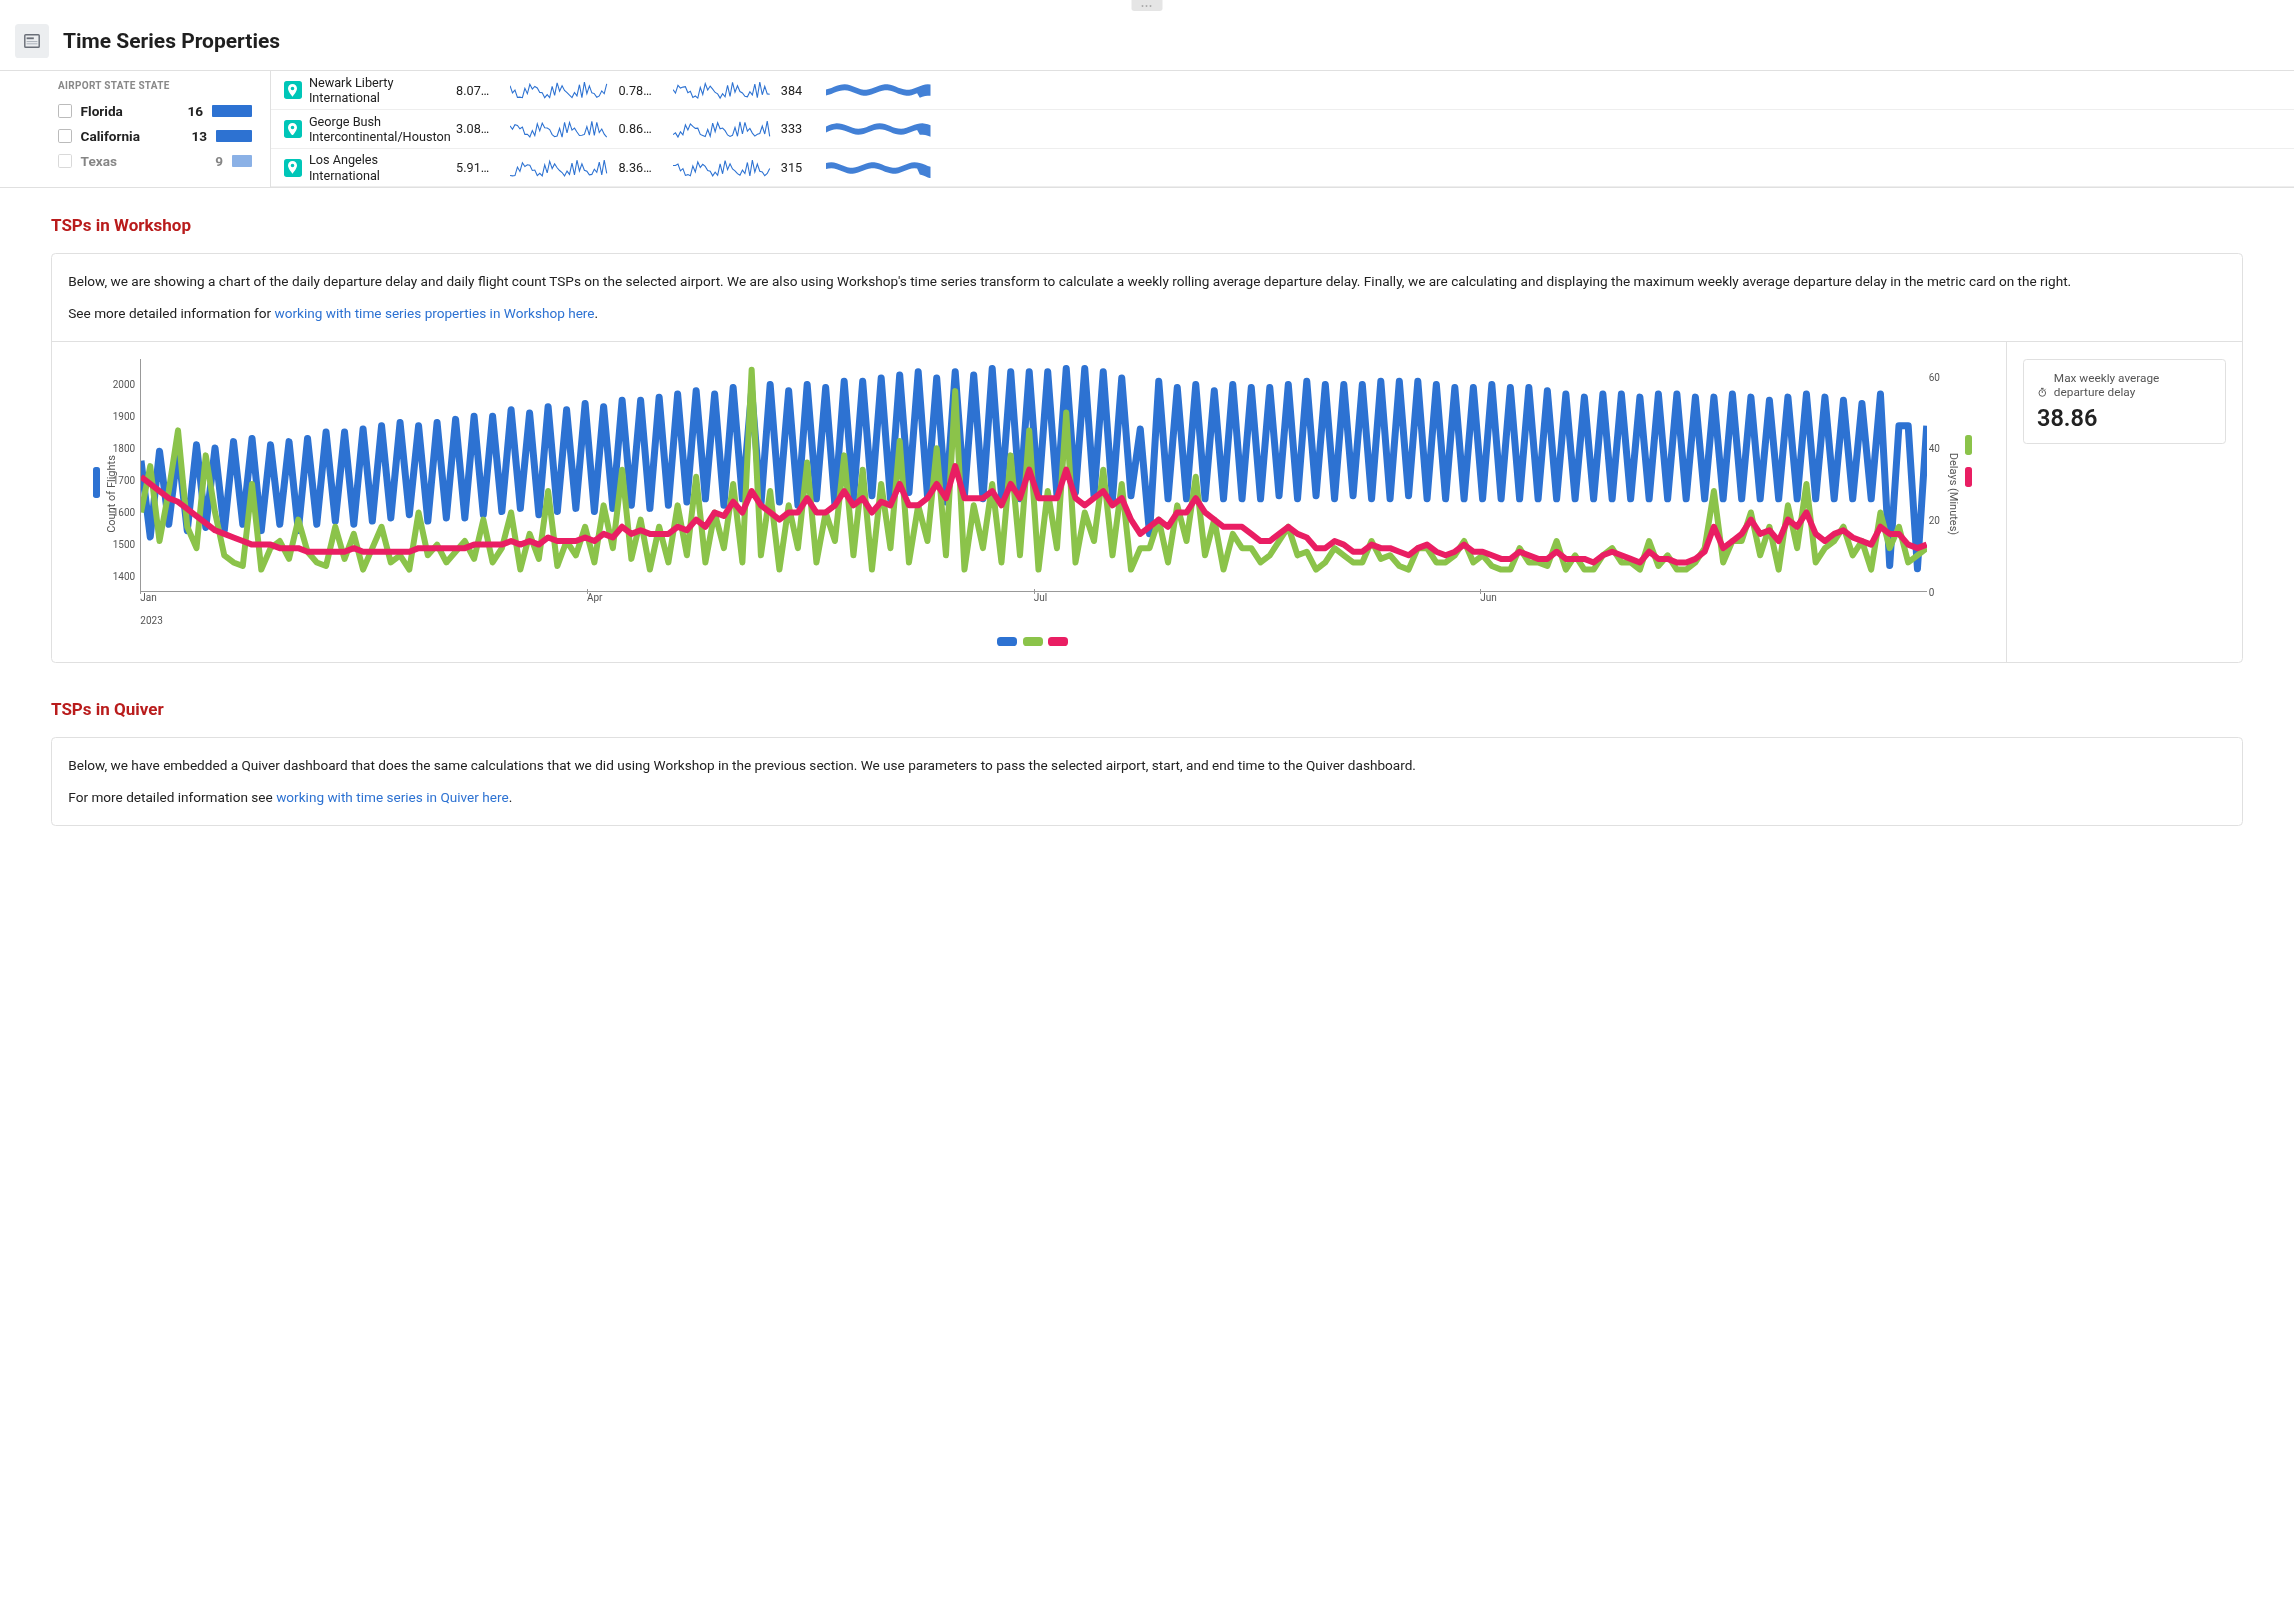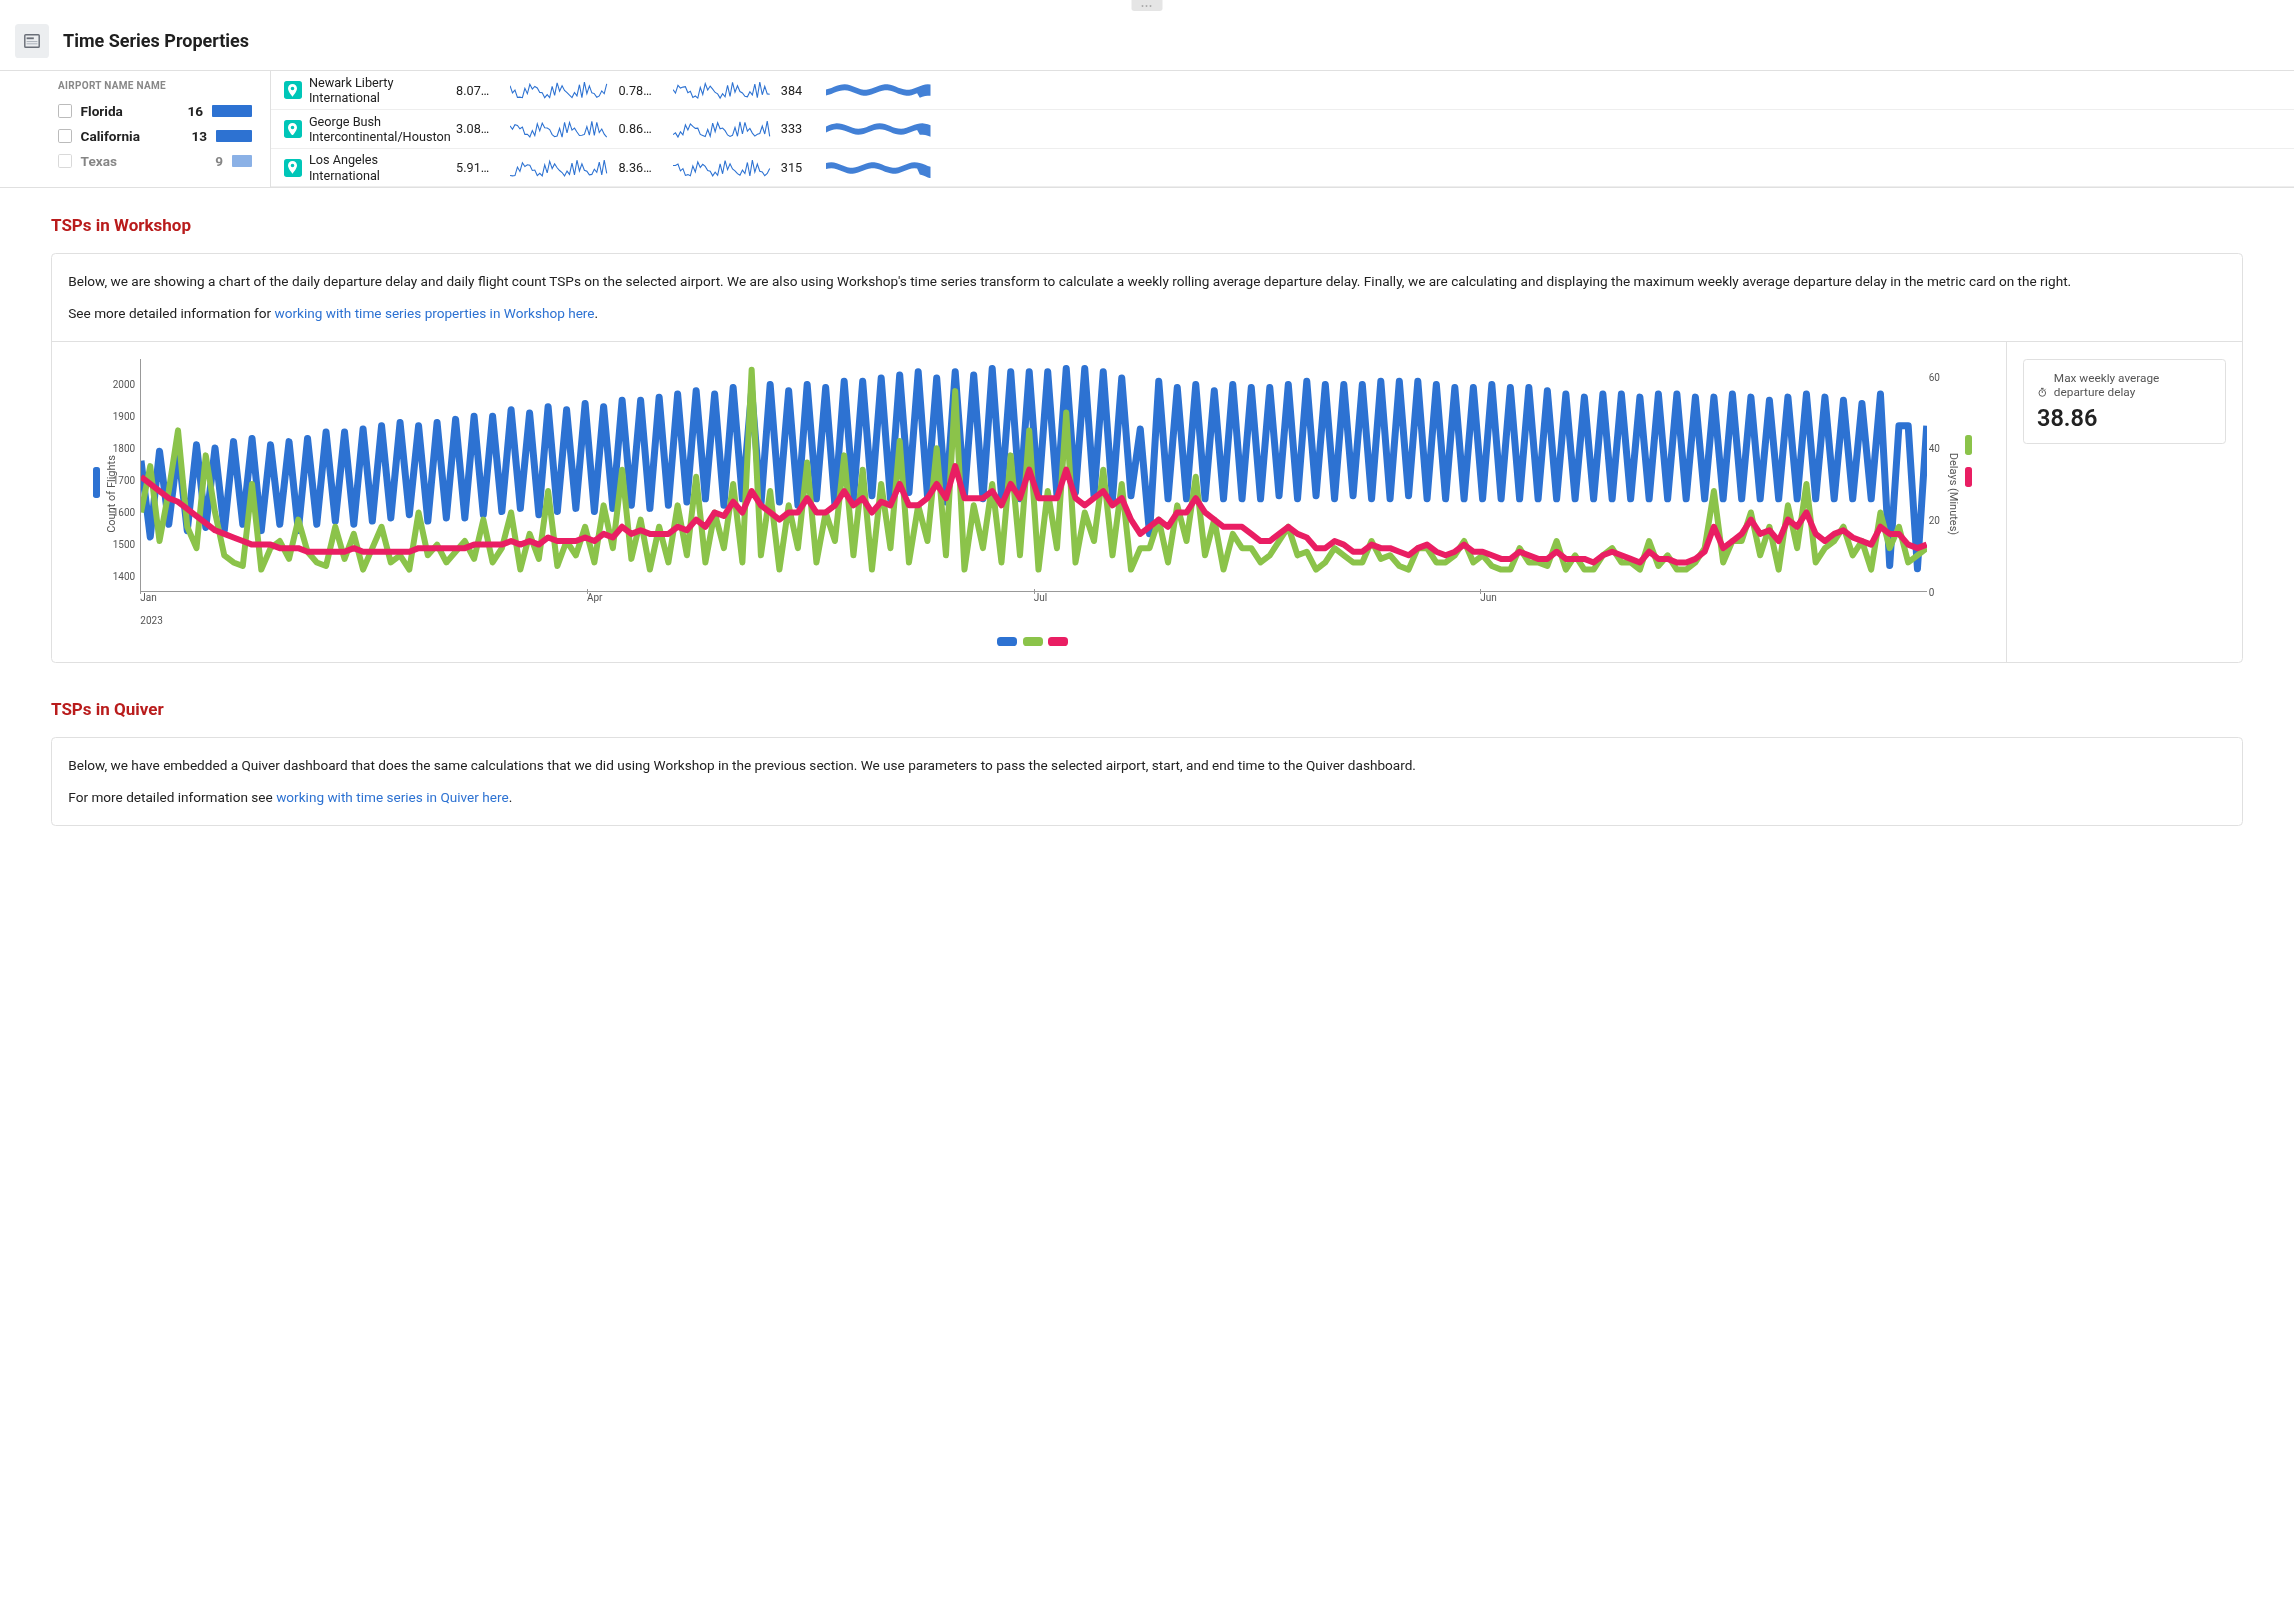--- a/index.html
+++ b/index.html
@@ -1,21 +1,21 @@
 <!DOCTYPE html>
 <html style="font-size:14.5px"><head>
   <meta charset="utf-8">
   <style>
     * { margin: 0; padding: 0; box-sizing: border-box; }
     body { font-family: -apple-system, BlinkMacSystemFont, "Segoe UI", Roboto, Helvetica, Arial, sans-serif; background: #fff; color: #1a1a1a; font-size: 12.7px; }
     .top-handle { height: 11px; position: relative; }
     .top-handle-grip { position: absolute; left: 50%; transform: translateX(-50%); width: 31px; height: 11px; background: #e5e5e5; border-radius: 0 0 2.7px 2.7px; display:flex; align-items:center; justify-content:center; color:#aaa; font-size:9px; letter-spacing:0.9px;}
     .header { display: flex; align-items: center; padding: 12.7px 22px 12.7px 14.5px; gap: 14.5px; border-bottom: 0.9px solid #e0e0e0; }
     .header-icon { width: 34px; height: 34px; background: #eceef0; border-radius: 3.6px; display: flex; align-items: center; justify-content: center; color:#6a6f78; }
-    .header-title { font-size: 18px; font-weight: 700; color: #1f1f1f; }
+    .header-title { font-size: 21px; font-weight: 700; color: #1f1f1f; }
     .content-wrap { padding: 0 0 36px 0; }
     .top-section { display: flex; border-bottom: 0.9px solid #e0e0e0; }
     .filter-panel { width: 271px; padding: 9px 18px 9px 58px; border-right: 0.9px solid #e0e0e0; }
     .filter-label { font-size: 10px; font-weight: 700; color: #888; letter-spacing: 0.3px; margin-bottom: 7.2px; }
     .filter-row { display:flex; align-items:center; gap:9px; padding: 4.5px 0; font-weight: bold; }
     .filter-cb { width: 13.6px; height:13.6px; border:1.4px solid #bbb; border-radius:1.8px; flex-shrink:0; }
     .filter-name { flex:1; font-size: 13.6px; color:#222; }
     .filter-count { font-size:13.6px; color:#222; width:22px; text-align:right; }
     .filter-bar { height:12.7px; background:#2d72d2; border-radius:0.9px; }
     .table-section { flex:1; overflow:hidden; }
@@ -77,21 +77,21 @@
         <rect x="4" y="12.5" width="12" height="1.2" fill="#b0b6be"></rect>
       </svg>
   </div>
   <div class="header-title">Time Series Properties</div>
 </div>
 
 <div class="content-wrap">
 
 <div class="top-section">
   <div class="filter-panel">
-    <div class="filter-label">AIRPORT NAME NAME</div>
+    <div class="filter-label">AIRPORT STATE STATE</div>
     <div id="filter-items">
           <div class="filter-row">
     <div class="filter-cb"></div>
     <div class="filter-name">Florida</div>
     <div class="filter-count">16</div>
     <div class="filter-bar" style="width:40px"></div>
   </div>
           <div class="filter-row">
     <div class="filter-cb"></div>
     <div class="filter-name">California</div>

